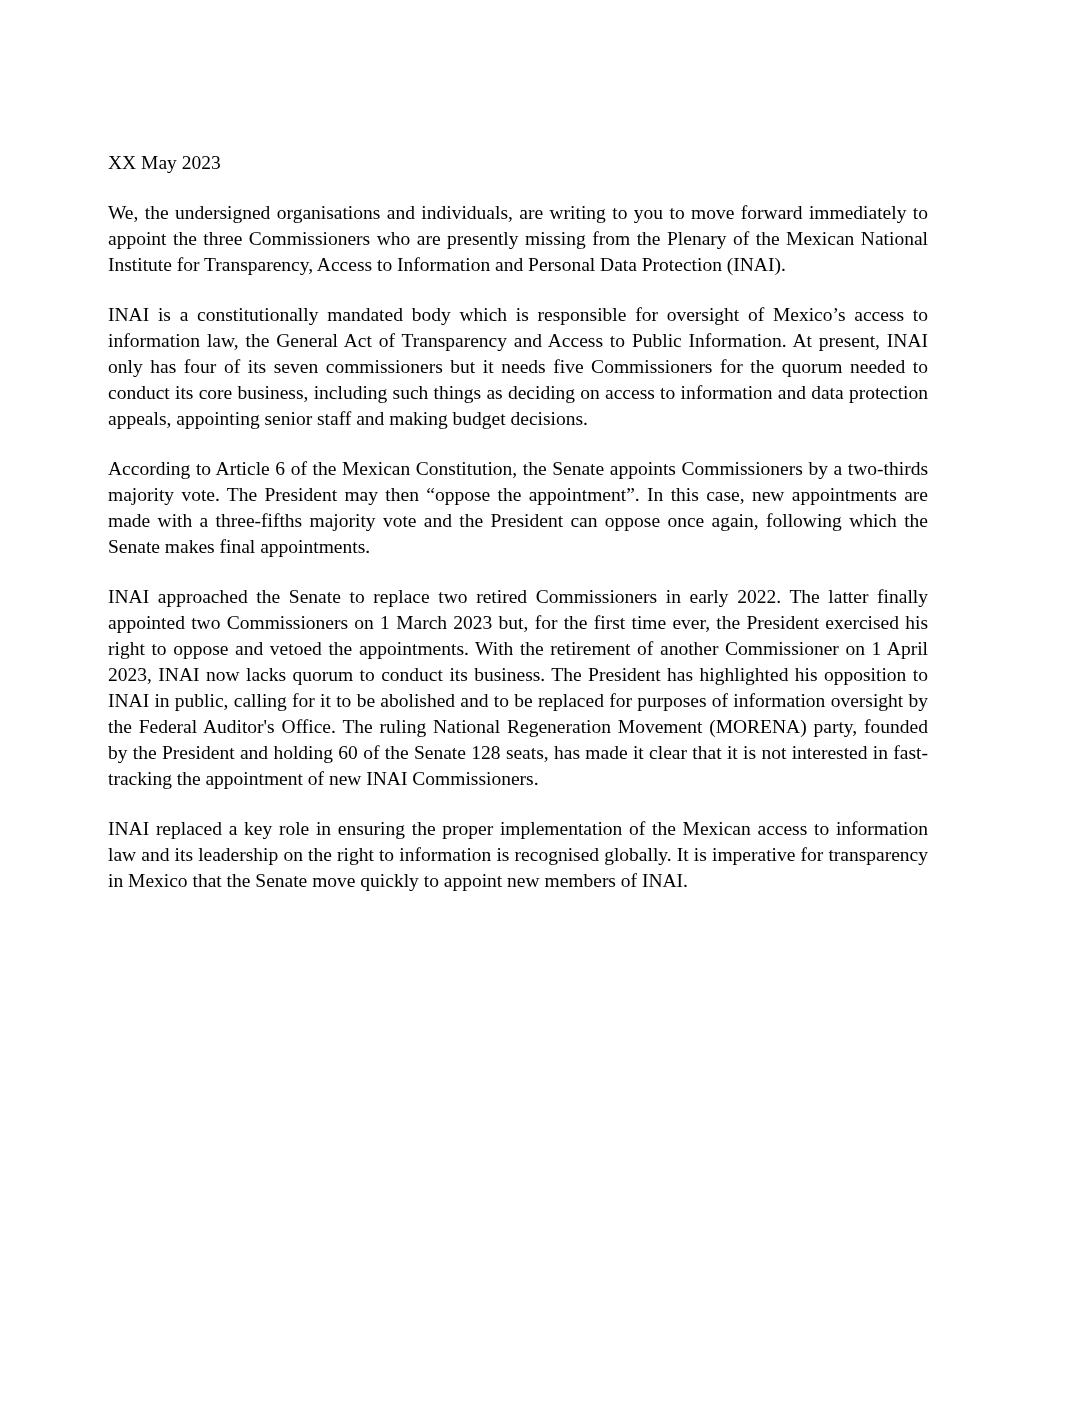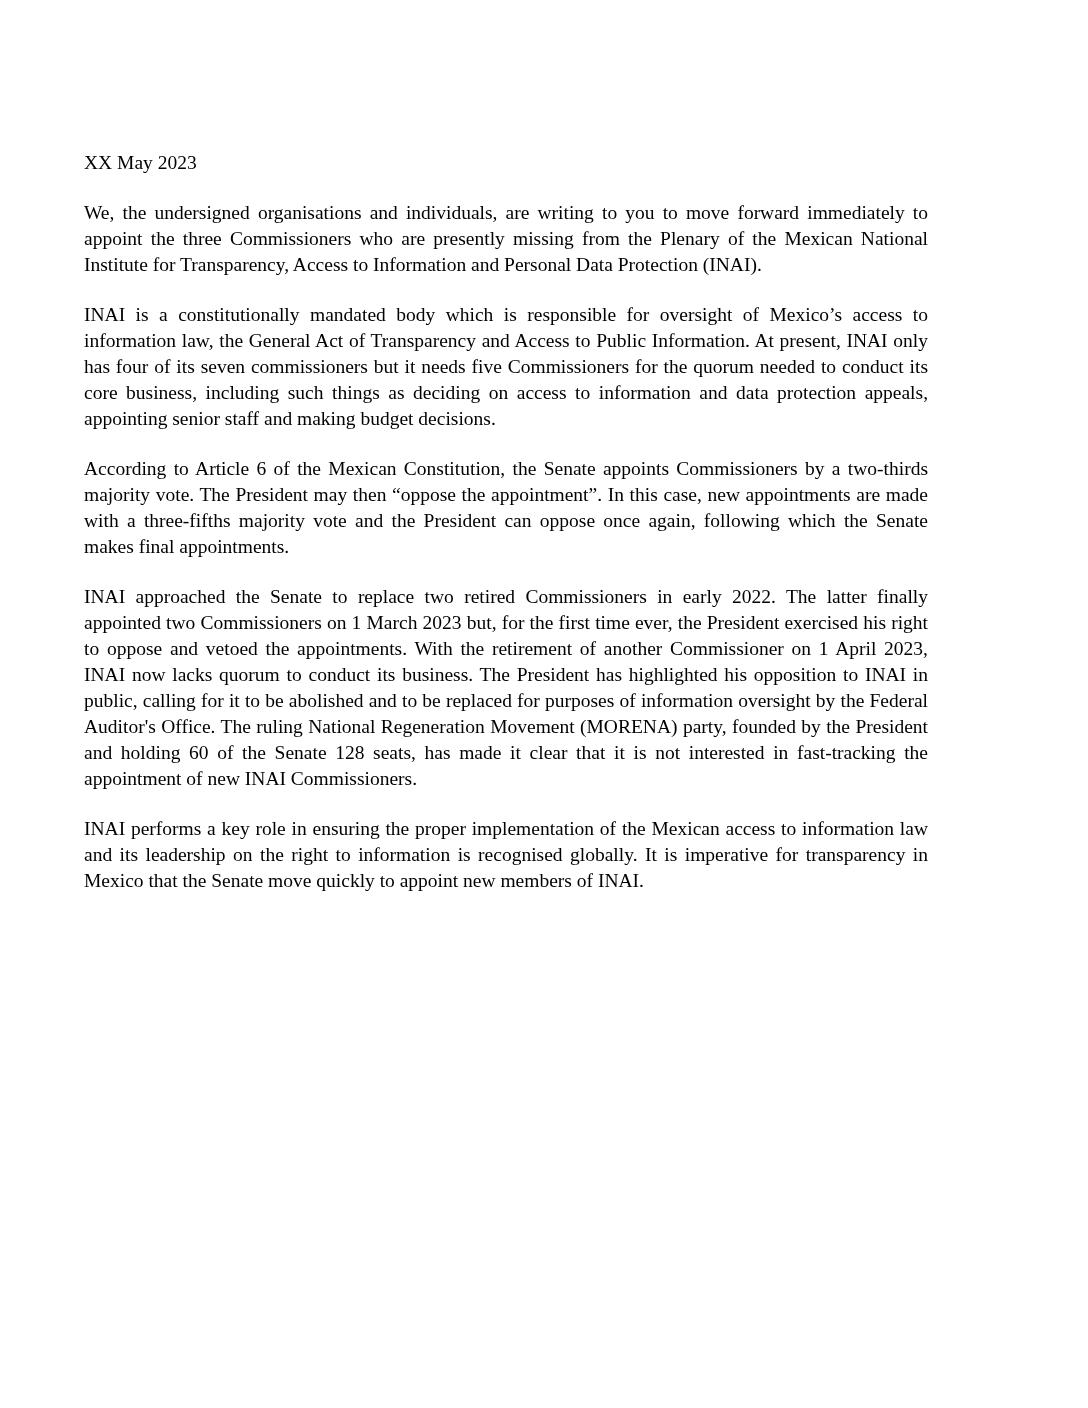--- a/index.html
+++ b/index.html
@@ -11,21 +11,21 @@
     position: relative;
     box-sizing: border-box;
     width: 1088px;
     height: 1408px;
     margin: 0 auto;
     background: #ffffff;
     color: #000000;
     font-family: "Liberation Serif", "DejaVu Serif", serif;
     font-size: 19.5px;
     line-height: 26px;
-    padding: 150px 160px 0 84px;
+    padding: 150px 160px 0 108px;
   }
   .letter-block {
     margin: 0 0 24px 0;
   }
   .letter-para {
     margin: 0 0 24px 0;
     text-align: justify;
     text-justify: inter-word;
   }
 </style>
@@ -37,14 +37,14 @@
 
 
   <p class="letter-para">We, the undersigned organisations and individuals, are writing to you to move forward immediately to appoint the three Commissioners who are presently missing from the Plenary of the Mexican National Institute for Transparency, Access to Information and Personal Data Protection (INAI).</p>
 
   <p class="letter-para">INAI is a constitutionally mandated body which is responsible for oversight of Mexico’s access to information law, the General Act of Transparency and Access to Public Information. At present, INAI only has four of its seven commissioners but it needs five Commissioners for the quorum needed to conduct its core business, including such things as deciding on access to information and data protection appeals, appointing senior staff and making budget decisions.</p>
 
   <p class="letter-para">According to Article 6 of the Mexican Constitution, the Senate appoints Commissioners by a two-thirds majority vote. The President may then “oppose the appointment”. In this case, new appointments are made with a three-fifths majority vote and the President can oppose once again, following which the Senate makes final appointments.</p>
 
   <p class="letter-para">INAI approached the Senate to replace two retired Commissioners in early 2022. The latter finally appointed two Commissioners on 1 March 2023 but, for the first time ever, the President exercised his right to oppose and vetoed the appointments. With the retirement of another Commissioner on 1 April 2023, INAI now lacks quorum to conduct its business. The President has highlighted his opposition to INAI in public, calling for it to be abolished and to be replaced for purposes of information oversight by the Federal Auditor's Office. The ruling National Regeneration Movement (MORENA) party, founded by the President and holding 60 of the Senate 128 seats, has made it clear that it is not interested in fast-tracking the appointment of new INAI Commissioners.</p>
 
-  <p class="letter-para">INAI performs a key role in ensuring the proper implementation of the Mexican access to information law and its leadership on the right to information is recognised globally. It is imperative for transparency in Mexico that the Senate move quickly to appoint new members of INAI.</p>
+  <p class="letter-para">INAI replaced a key role in ensuring the proper implementation of the Mexican access to information law and its leadership on the right to information is recognised globally. It is imperative for transparency in Mexico that the Senate move quickly to appoint new members of INAI.</p>
 </div>
 
 </body></html>

